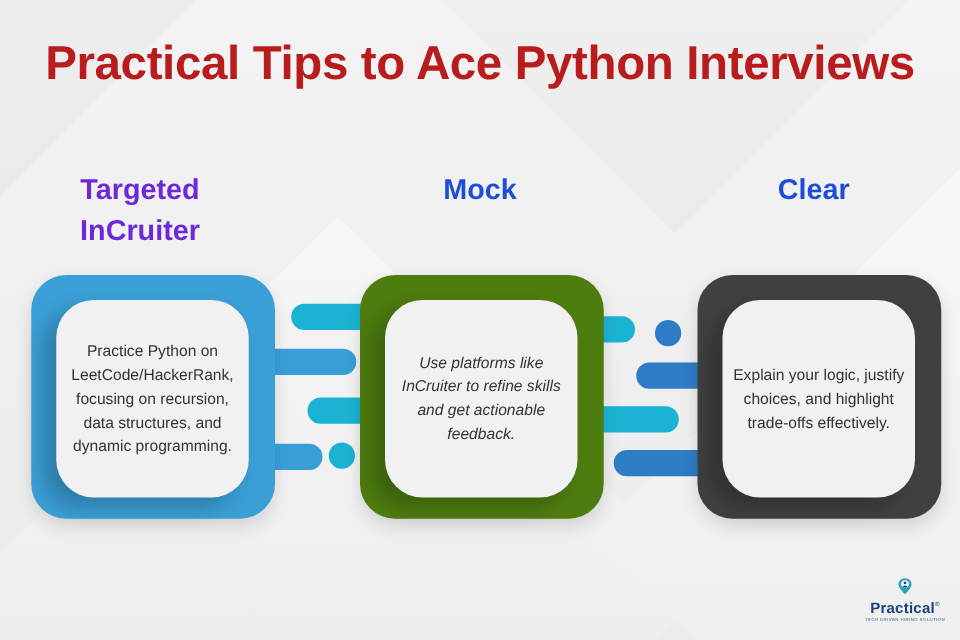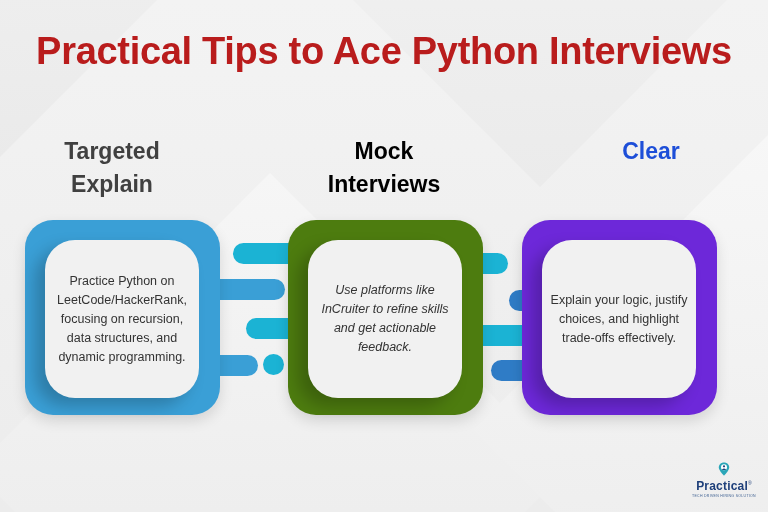--- a/index.html
+++ b/index.html
@@ -67,27 +67,26 @@
 
 <div class="bg">
   <div class="facet" style="left:-260px;top:-300px;background:linear-gradient(135deg,#f7f7f7,#e9e9e9);"></div>
   <div class="facet" style="left:330px;top:-320px;background:linear-gradient(135deg,#f8f8f8,#ebebeb);"></div>
   <div class="facet" style="left:60px;top:260px;background:linear-gradient(135deg,#f6f6f6,#e8e8e8);"></div>
   <div class="facet" style="left:560px;top:220px;background:linear-gradient(135deg,#f7f7f7,#eaeaea);"></div>
 </div>
 
 <div class="title">Practical Tips to Ace Python Interviews</div>
 
-<div class="heading" style="left:2px;color:#404040;">
+<div class="heading" style="left:2px;color:#6d28d9;">
   <div>Targeted</div>
-  <div>Explain</div>
+  <div>InCruiter</div>
 </div>
-<div class="heading" style="left:274px;color:#000000;">
+<div class="heading" style="left:274px;color:#1d4ed8;">
   <div>Mock</div>
-  <div>Interviews</div>
 </div>
 <div class="heading" style="left:541px;color:#1d4ed8;">
   <div>Clear</div>
 </div>
 
 <div class="bar" style="left:233px;top:243px;width:70px;background:#1bb3d4;"></div>
 <div class="bar" style="left:200px;top:279px;width:85px;background:#3a9fd6;"></div>
 <div class="bar" style="left:246px;top:318px;width:60px;background:#1bb3d4;"></div>
 <div class="bar" style="left:200px;top:355px;width:58px;background:#3a9fd6;"></div>
 <div class="dot" style="left:263px;top:354px;background:#1bb3d4;"></div>
@@ -101,21 +100,21 @@
 <div class="card" style="left:25px;background:#3a9fd6;text-decoration:underline;">
   <div class="card-inner">
     <div class="card-text">Practice Python on LeetCode/HackerRank, focusing on recursion, data structures, and dynamic programming.</div>
   </div>
 </div>
 <div class="card" style="left:288px;background:#4d7c0f;font-style:italic;">
   <div class="card-inner">
     <div class="card-text">Use platforms like InCruiter to refine skills and get actionable feedback.</div>
   </div>
 </div>
-<div class="card" style="left:522px;background:#6d28d9;">
+<div class="card" style="left:558px;background:#404040;">
   <div class="card-inner">
     <div class="card-text">Explain your logic, justify choices, and highlight trade-offs effectively.</div>
   </div>
 </div>
 
 <div class="logo">
   <svg class="logo-pin" viewBox="0 0 12 14">
     <path d="M6 0.5 C2.8 0.5 0.8 2.8 0.8 5.4 C0.8 8.6 6 13.5 6 13.5 C6 13.5 11.2 8.6 11.2 5.4 C11.2 2.8 9.2 0.5 6 0.5 Z" fill="#2aa6b8"></path>
     <circle cx="6" cy="5.2" r="3" fill="#ffffff"></circle>
     <circle cx="6" cy="4.3" r="1.1" fill="#1e3f7a"></circle>

